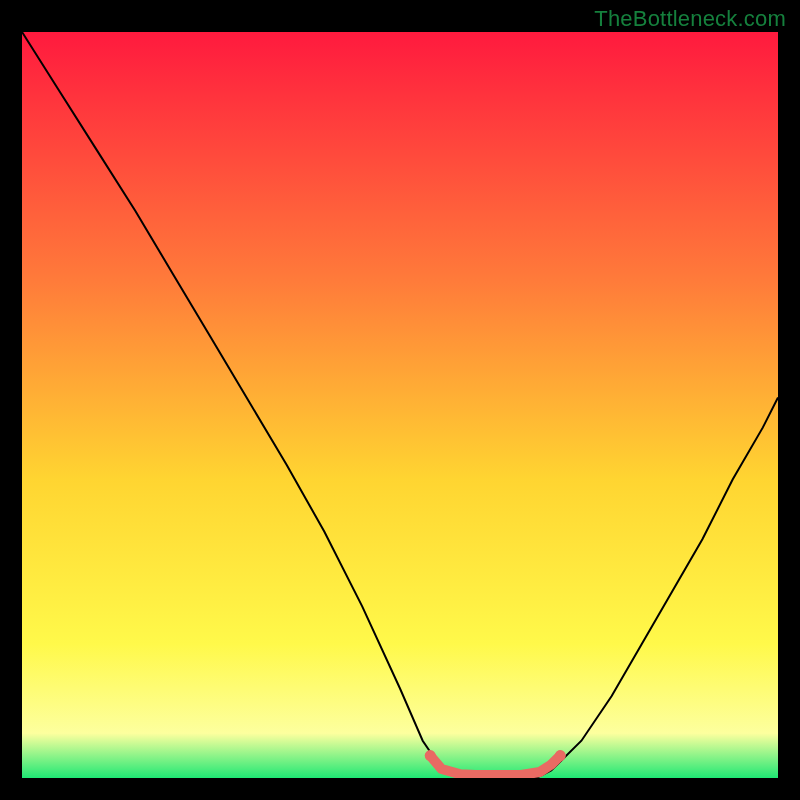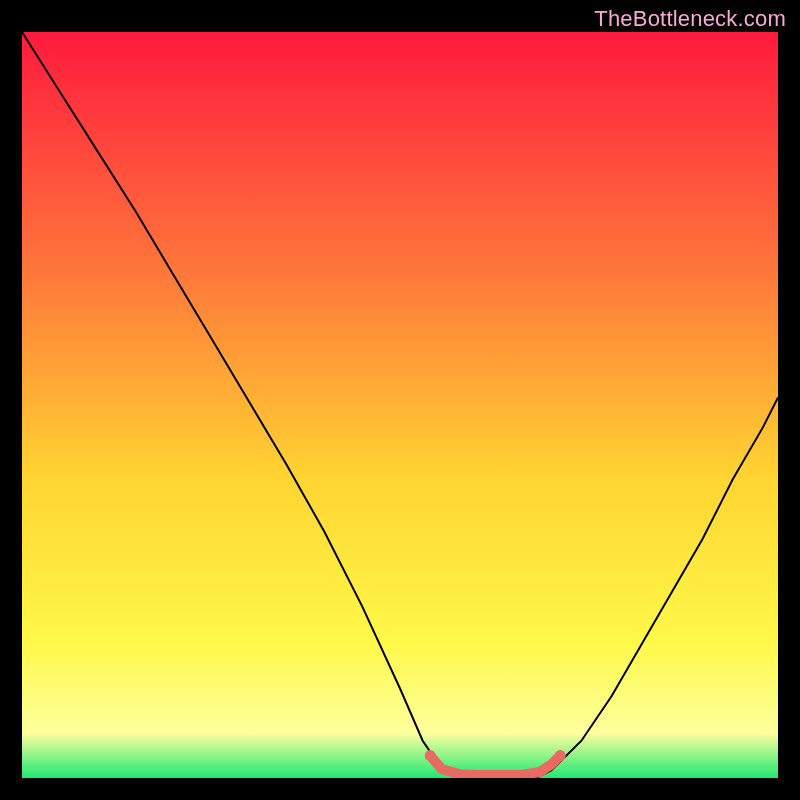--- a/index.html
+++ b/index.html
@@ -14,21 +14,21 @@
   .frame {
     position: relative;
     width: 800px;
     height: 800px;
     background: #000;
   }
   .watermark {
     position: absolute;
     top: 6px;
     right: 14px;
-    color: #f9a8d4;
+    color: #15803d;
     font-size: 22px;
     font-weight: 500;
     letter-spacing: 0.2px;
     z-index: 10;
   }
   .plot {
     position: absolute;
     left: 22px;
     top: 32px;
     width: 756px;

